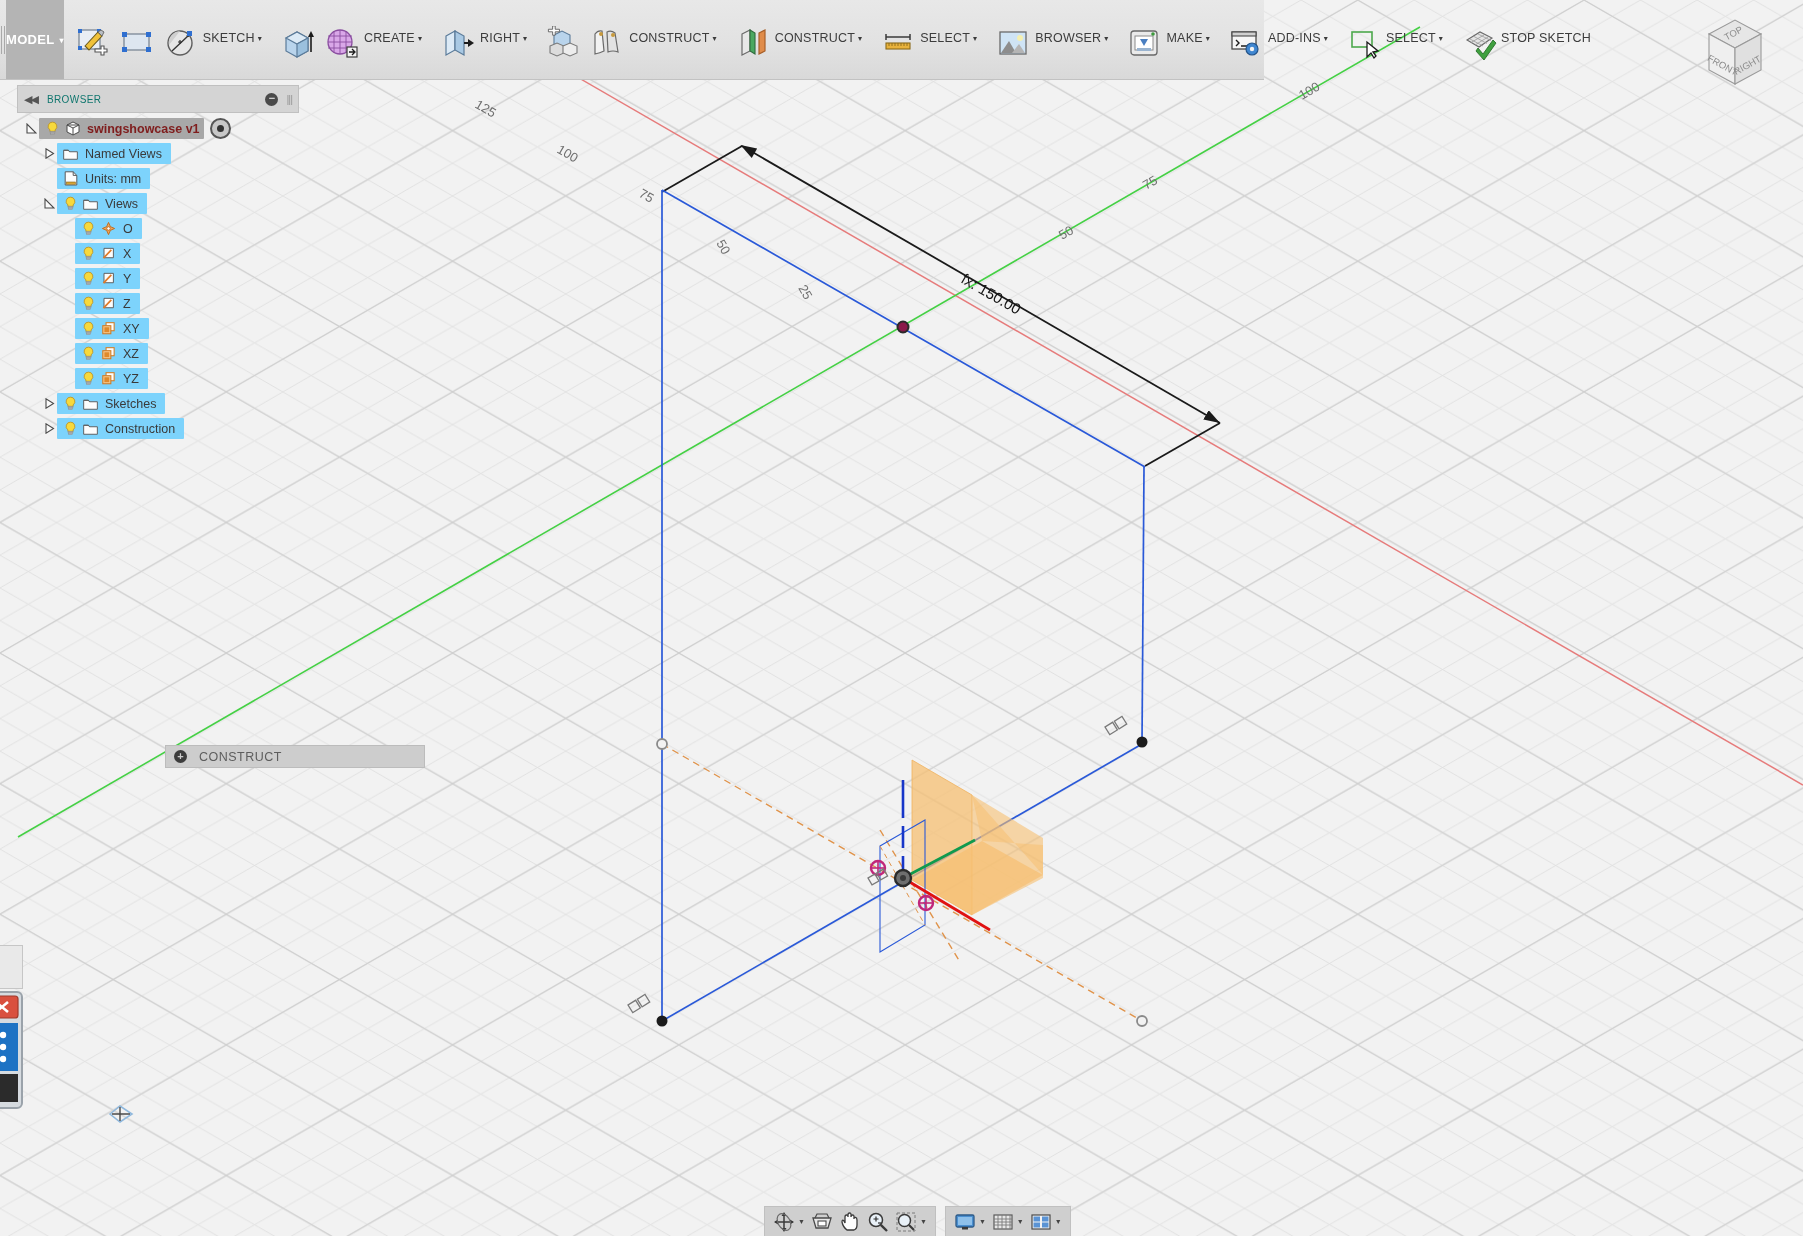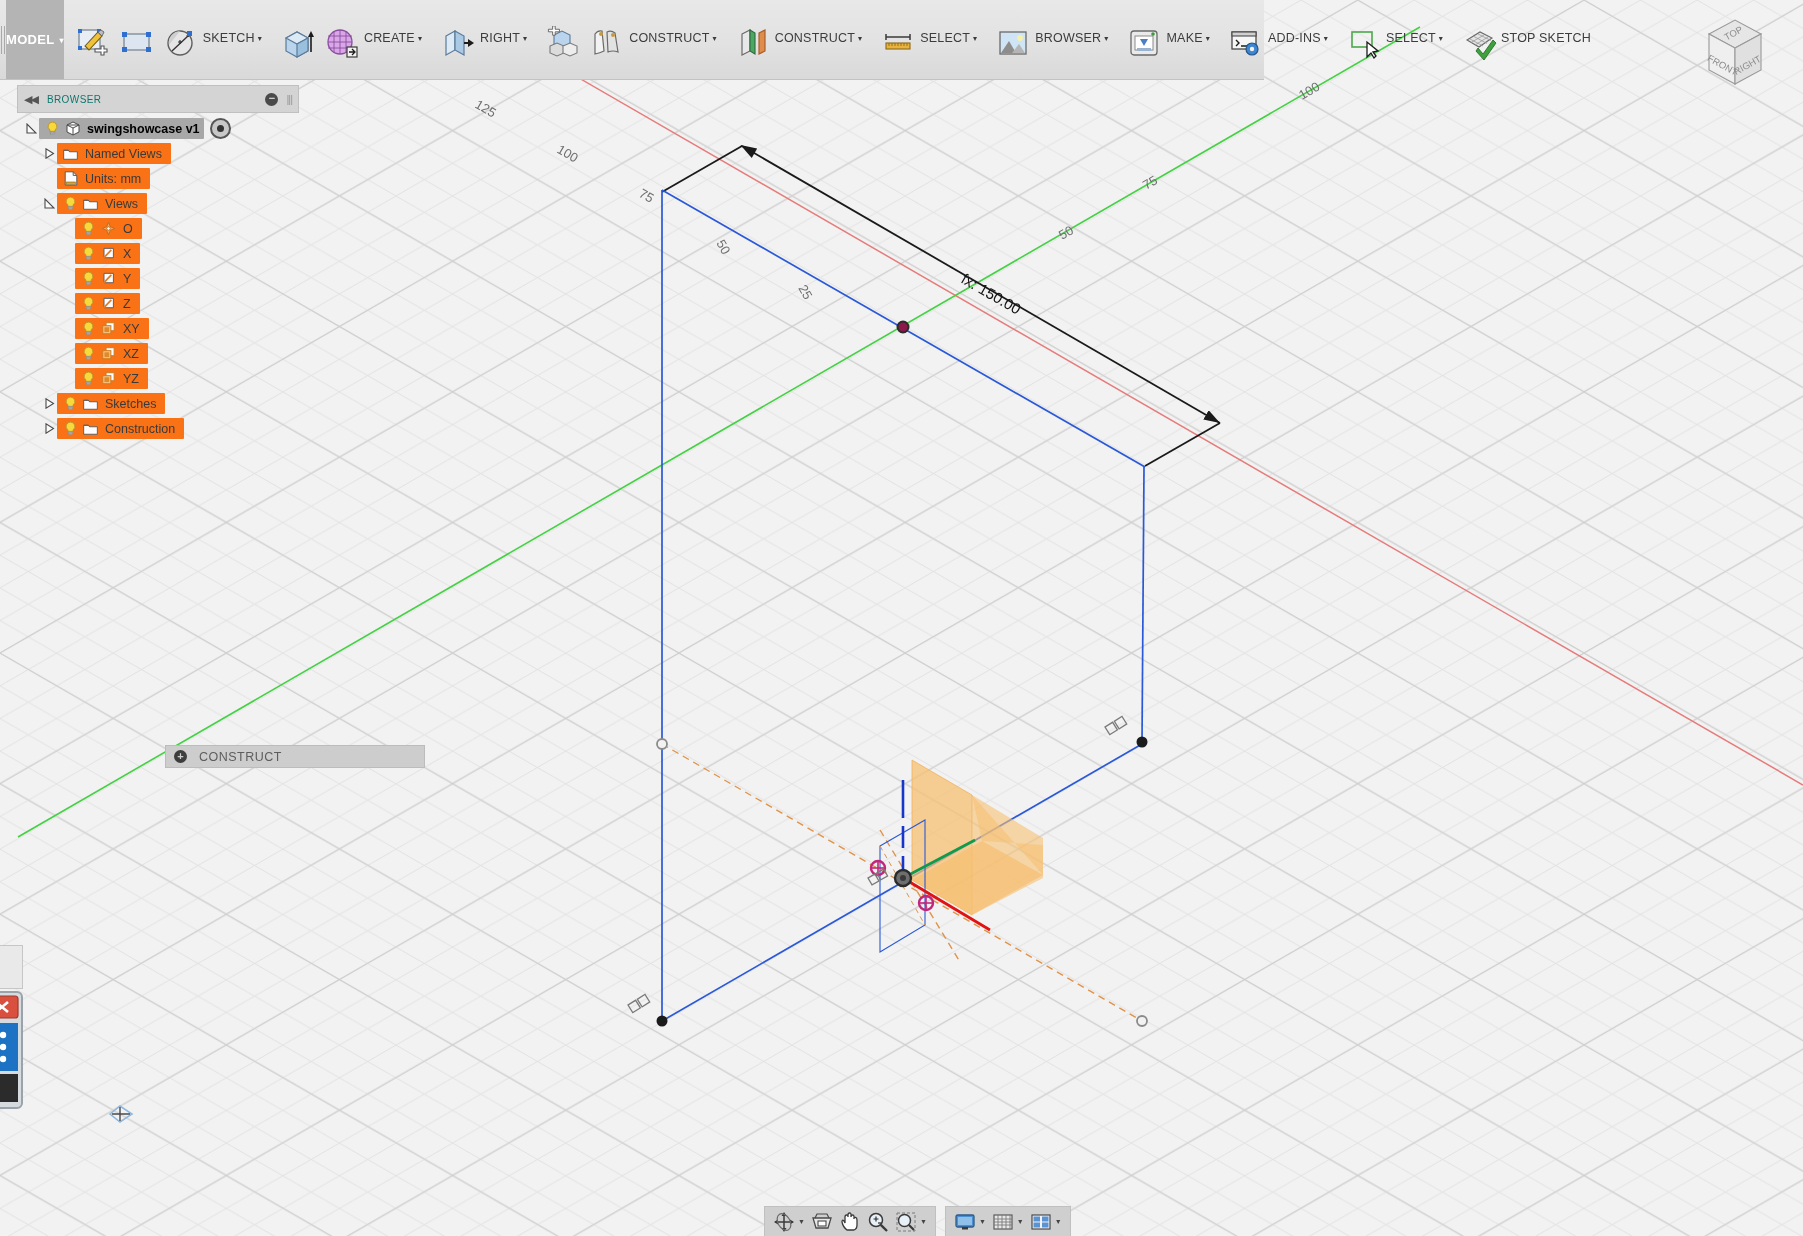--- a/index.html
+++ b/index.html
@@ -49,25 +49,25 @@
     width:13px;height:13px;border-radius:50%;background:#4a4a4a;color:#d4d4d4;
     font-size:11px;line-height:11px;text-align:center;margin-right:8px;font-weight:bold;
   }
   #browser-head .grip2{color:#999;font-size:11px;letter-spacing:-1px;}
 
   #tree{margin-top:3px;}
   .node{display:flex;align-items:center;height:25px;position:relative;}
   .twisty{width:16px;height:25px;display:flex;align-items:center;justify-content:center;flex:0 0 16px;}
   .twisty svg{display:block;}
   .nodebody{
-    background:#f97316;height:21px;display:flex;align-items:center;padding:0 9px 0 5px;
+    background:#7dd3fc;height:21px;display:flex;align-items:center;padding:0 9px 0 5px;
     border-radius:1px;cursor:default;
   }
   .nodebody.root{background:#a8a8a8;padding-right:4px;}
-  .nodebody.root .nlabel{color:#000000;font-weight:bold;}
+  .nodebody.root .nlabel{color:#7f1d1d;font-weight:bold;}
   .nlabel{font-size:12.5px;color:#3a3a3a;margin-left:6px;white-space:nowrap;}
   .ico{width:17px;height:17px;flex:0 0 17px;display:flex;align-items:center;justify-content:center;}
   .ico+.ico{margin-left:3px;}
   .rootdot{
     width:17px;height:17px;border-radius:50%;border:2px solid #555;background:#c8c8c8;
     margin-left:6px;display:flex;align-items:center;justify-content:center;flex:0 0 17px;
   }
   .rootdot b{width:7px;height:7px;border-radius:50%;background:#333;display:block;}
 
   

